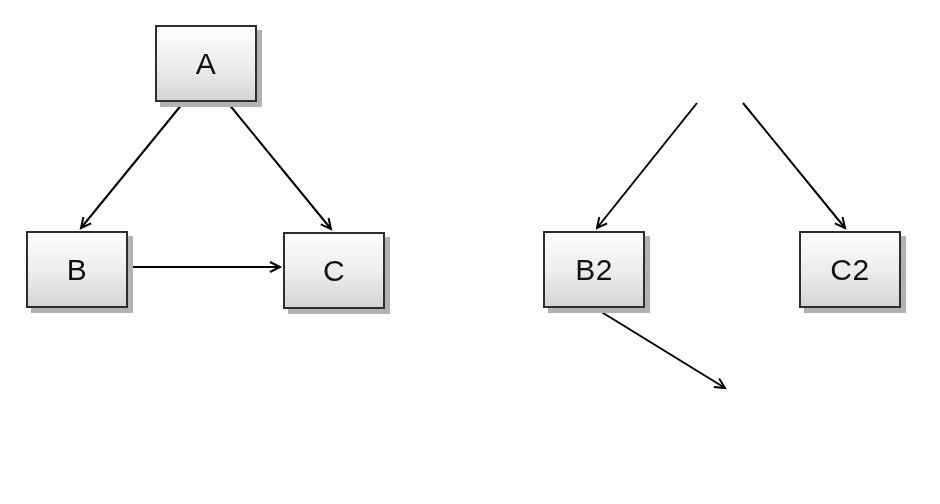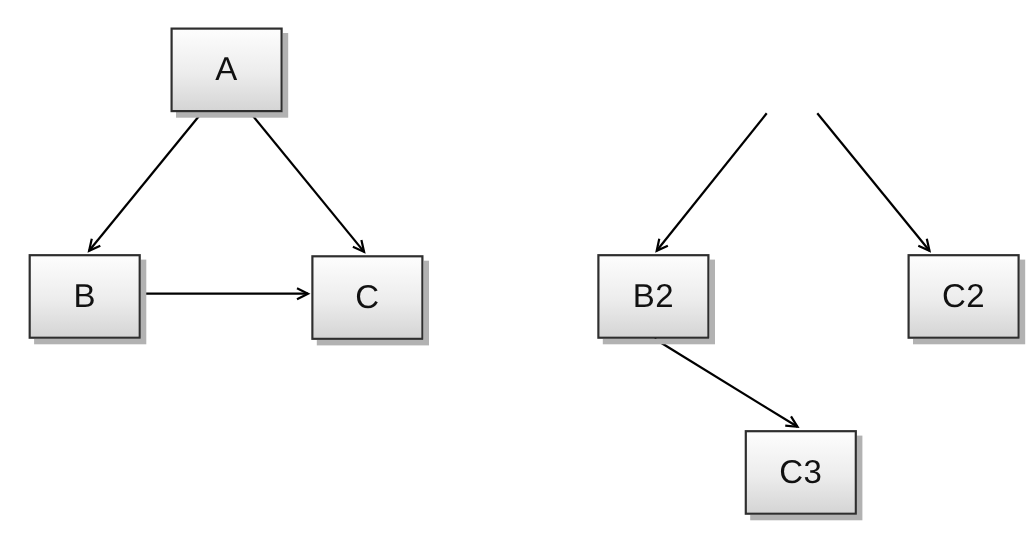--- a/index.html
+++ b/index.html
@@ -36,21 +36,21 @@
     font-size: 30px;
     color: #111111;
     letter-spacing: 0.5px;
     user-select: none;
   }
   .node-A  { left: 155px; top: 25px;  }
   .node-B  { left: 26px;  top: 231px; }
   .node-C  { left: 283px; top: 232px; }
   .node-A2 { left: 669px; top: 25px;  }
   .node-B2 { left: 543px; top: 231px; }
-  .node-C2 { left: 825px; top: 231px; }
+  .node-C2 { left: 799px; top: 231px; }
   .node-C3 { left: 677px; top: 391px; }
   .edge {
     stroke: #000000;
     stroke-width: 2;
     fill: none;
   }
 </style>
 </head>
 <body>
 
@@ -81,17 +81,14 @@
   <div class="node node-C">
     <span>C</span>
   </div>
 
   <div class="node node-B2">
     <span>B2</span>
   </div>
   <div class="node node-C2">
     <span>C2</span>
   </div>
-  <div class="node node-C3">
-    <span>C3</span>
-  </div>
 
 </div>
 
 </body></html>

